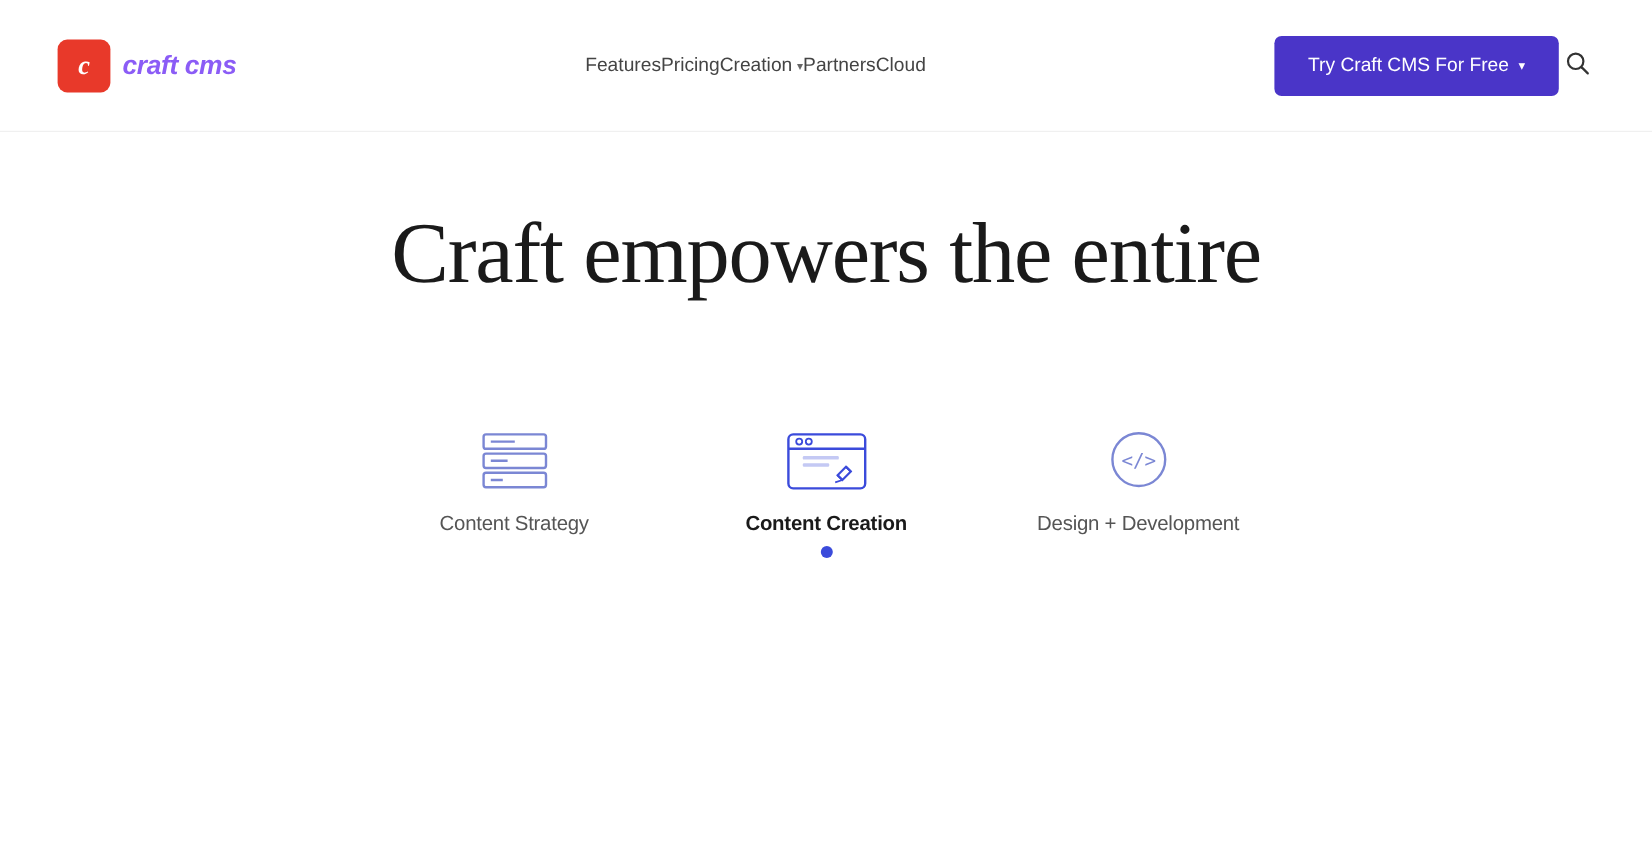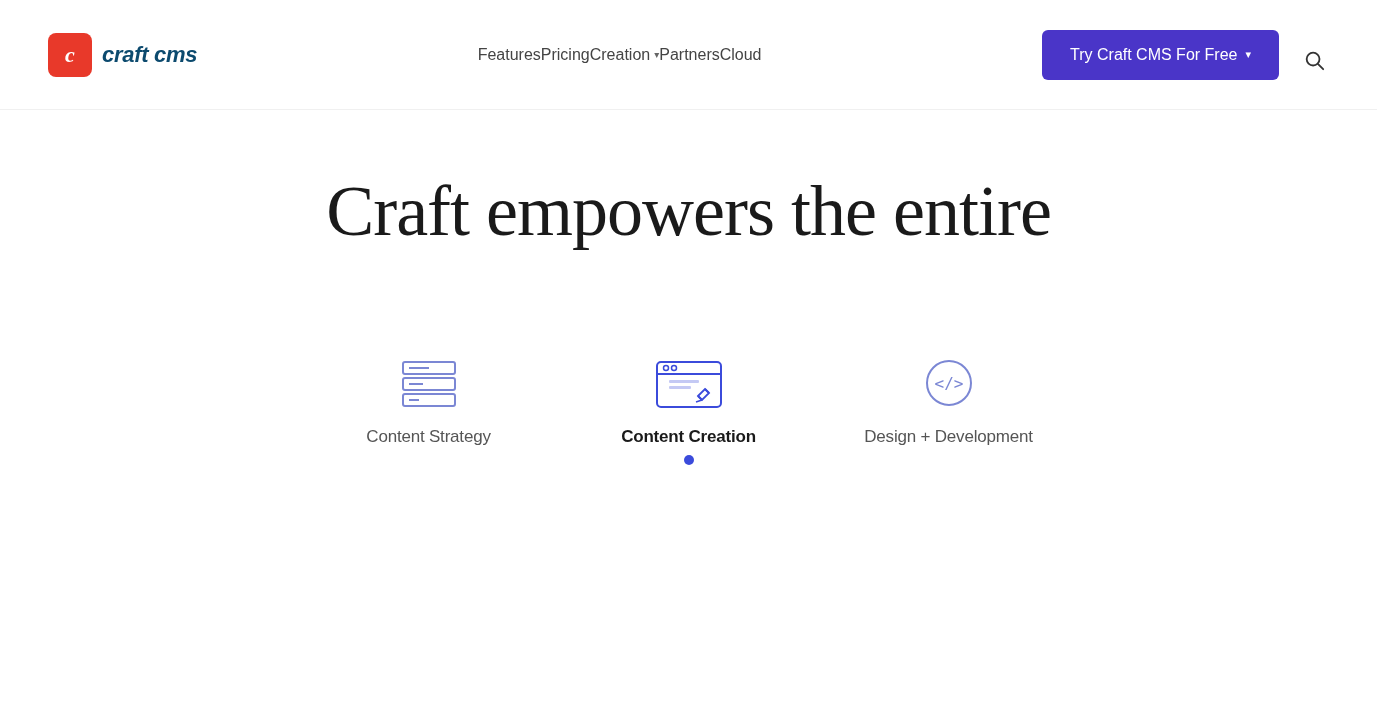--- a/index.html
+++ b/index.html
@@ -39,21 +39,21 @@
       color: white;
       font-weight: 900;
       font-size: 22px;
       font-style: italic;
       font-family: Georgia, serif;
       flex-shrink: 0;
     }
     .logo-text {
       font-size: 22px;
       font-weight: 600;
-      color: #0c4a6e;
+      color: #8b5cf6;
       font-style: italic;
       letter-spacing: -0.3px;
     }
 
     nav {
       display: flex;
       align-items: center;
     }
     nav a {
       text-decoration: none;
@@ -67,22 +67,21 @@
       align-items: center;
       gap: 4px;
     }
     .chevron-down {
       font-size: 10px;
       color: #666;
     }
 
     .header-right {
       display: flex;
-      align-items: flex-end;
-      gap: 20px;
+      align-items: center;
     }
 
     .cta-button {
       background: #4a35c8;
       color: white;
       border: none;
       padding: 16px 28px;
       border-radius: 6px;
       font-size: 16px;
       font-weight: 500;

